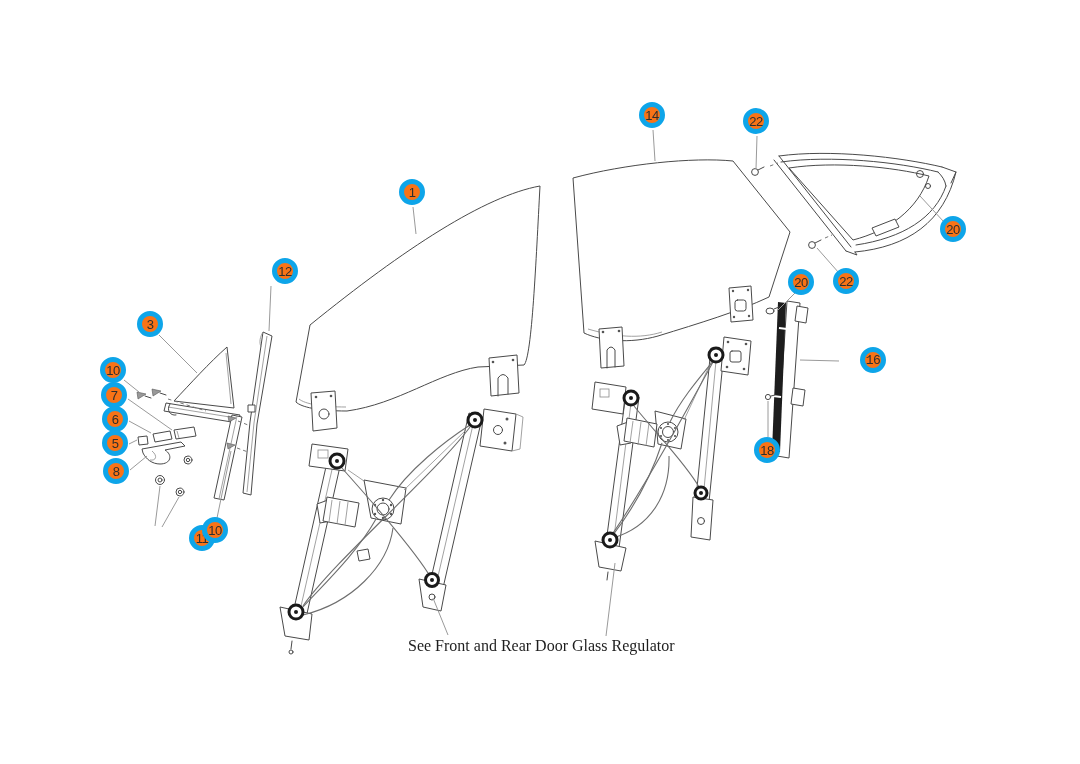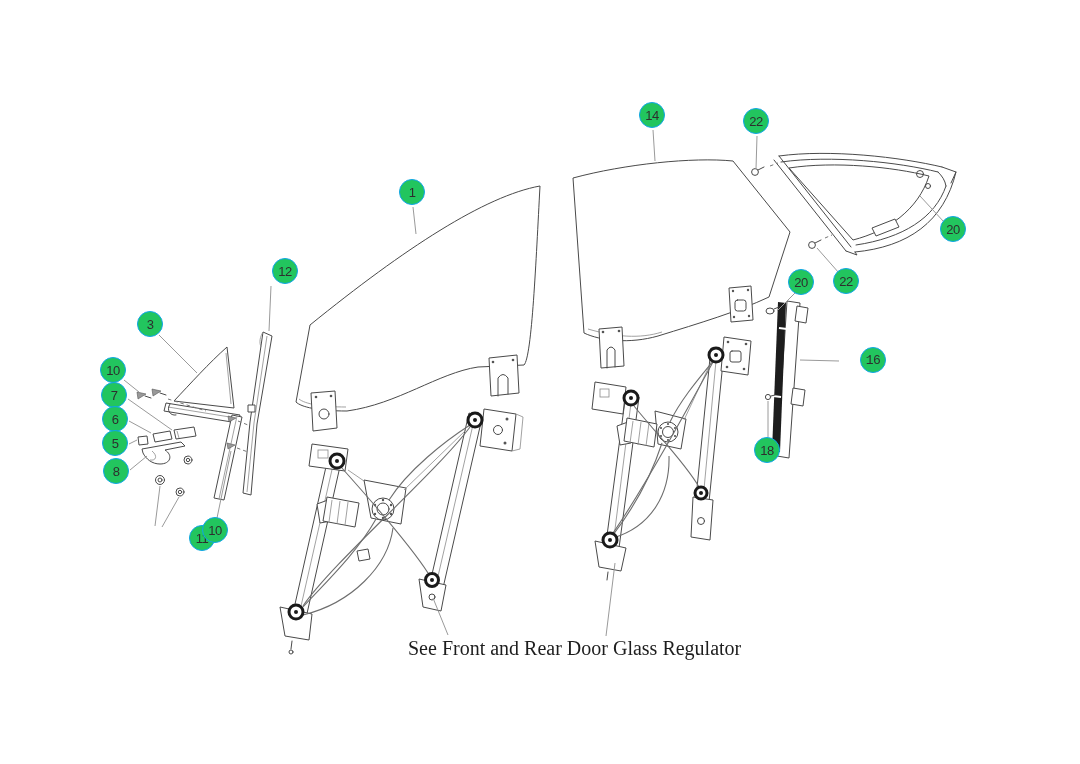--- a/index.html
+++ b/index.html
@@ -14,27 +14,27 @@
   .cable{fill:none;stroke:#6e6e6e;stroke-width:1.1;}
   .leader{fill:none;stroke:#9a9a9a;stroke-width:1;}
   .dash{fill:none;stroke:#777;stroke-width:1;stroke-dasharray:3.5,3;}
   .ring{fill:#ffffff;stroke:#1a1a1a;stroke-width:3;}
   .hub{fill:#1a1a1a;stroke:none;}
   .dark{fill:#1d1d1d;stroke:none;}
   .wbrk{stroke:#ffffff;stroke-width:2.2;}
   .dot{fill:#555;}
   .callout{
     position:absolute;width:26px;height:26px;border-radius:50%;
-    border:1px solid #0ea5e9;background:#22c55e;color:#2e2e2e;
+    border:5px solid #0ea5e9;background:#f97316;color:#2e2e2e;
     display:flex;align-items:center;justify-content:center;
     font-size:13px;letter-spacing:-0.5px;box-sizing:border-box;
   }
   #caption{
     position:absolute;left:408px;top:637px;width:230px;text-align:center;
-    font-family:"Liberation Serif",serif;font-size:20px;color:#1e1e1e;white-space:nowrap;
+    font-family:"Liberation Serif",serif;font-size:16px;color:#1e1e1e;white-space:nowrap;
   }
 </style>
 </head>
 <body>
 
 <div id="stage">
 
 <svg id="art" width="1080" height="764" viewBox="0 0 1080 764">
 
   <g>

